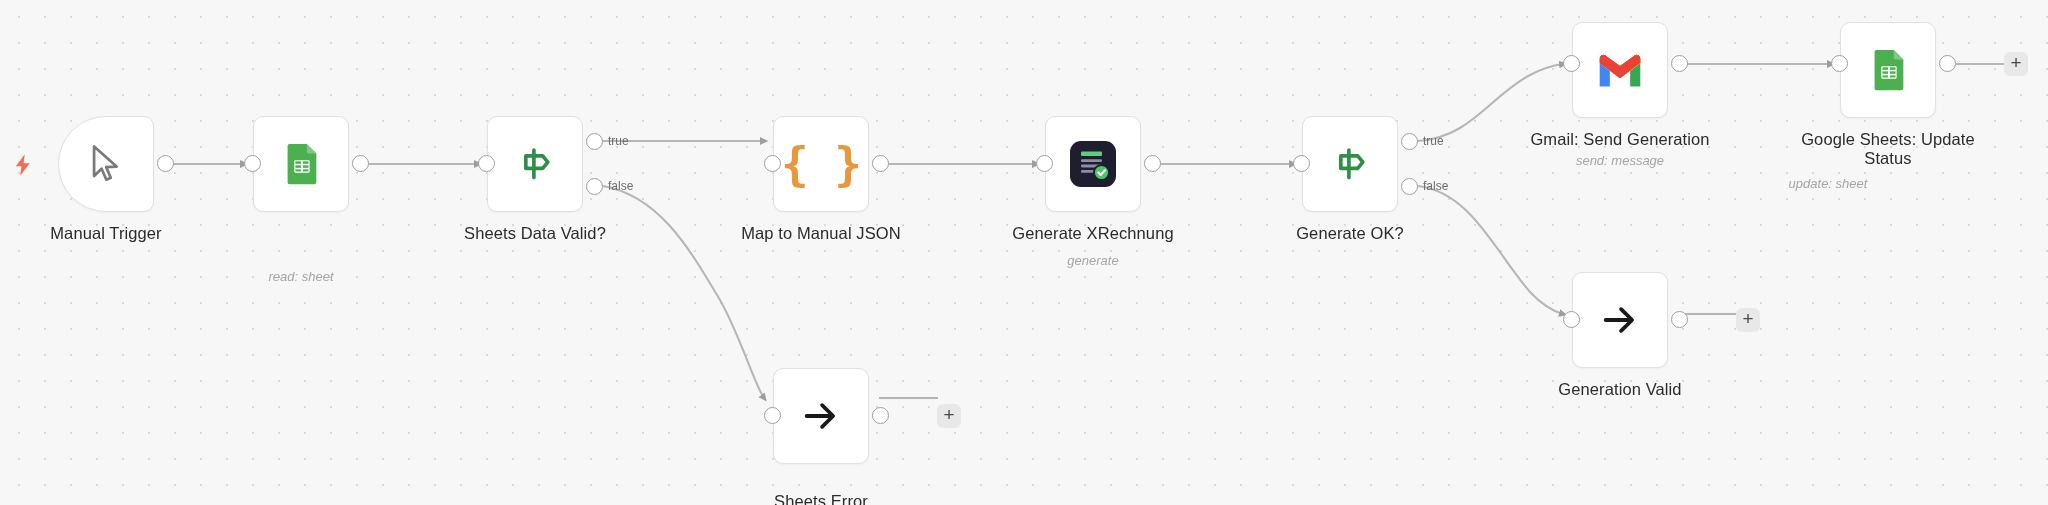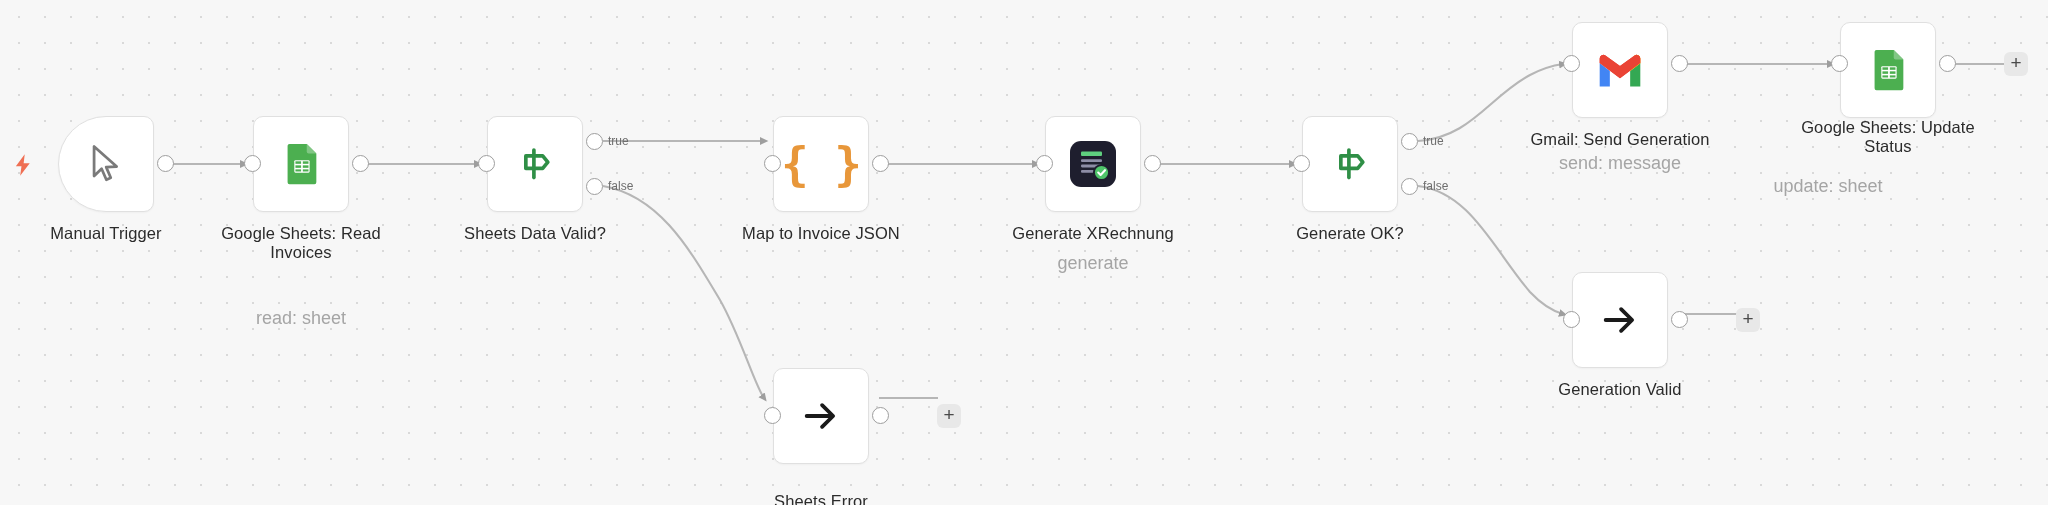--- a/index.html
+++ b/index.html
@@ -42,23 +42,24 @@
     text-align:center;
     font-size:16.5px;
     color:#2b2b2b;
     line-height:1.15;
     letter-spacing:0.1px;
     white-space:pre-line;
   }
   .nsub{
     position:absolute;
     text-align:center;
-    font-size:18px;
+    font-size:13px;
     color:#a5a5a5;
     line-height:1.2;
+    font-style:italic;
   }
 
   
   .dot{
     position:absolute;
     width:17px;height:17px;border-radius:50%;
     background:#ffffff;border:1.6px solid #9e9e9e;
     box-sizing:border-box;
   }
 
@@ -159,42 +160,41 @@
         <rect x="25.9" y="21.2" width="5.9" height="2.6"></rect>
         <rect x="18.2" y="25.4" width="5.9" height="2.6"></rect>
         <rect x="25.9" y="25.4" width="5.9" height="2.6"></rect>
         <rect x="18.2" y="29.6" width="5.9" height="2.2"></rect>
         <rect x="25.9" y="29.6" width="5.9" height="2.2"></rect>
       </g>
     </svg>
   </div>
   <div class="dot" style="left:244px;top:155px;"></div>
   <div class="dot" style="left:352px;top:155px;"></div>
-  <div class="nlabel" style="left:201px;top:224px;width:200px;">Google Sheets: Read Invoices</div>
-  <div class="nsub" style="left:201px;top:269px;width:200px;margin-top:39px;">read: sheet</div>
+  <div class="nsub" style="left:201px;top:269px;width:200px;">read: sheet</div>
 
   <div class="node" style="left:487px;top:116px;">
     <svg width="44" height="44" viewBox="0 0 24 24" class="icn">
       <path d="M7 7.6 H16.2 L19 11 L16.2 14.4 H7 Z" fill="none" stroke="#2f8f46" stroke-width="2" stroke-linejoin="round"></path>
       <path d="M11.4 4.4 V19.4" stroke="#2f8f46" stroke-width="2" stroke-linecap="round"></path>
     </svg>
   </div>
   <div class="dot" style="left:478px;top:155px;"></div>
   <div class="dot" style="left:586px;top:133px;"></div>
   <div class="dot" style="left:586px;top:178px;"></div>
   <div class="blabel" style="left:608px;top:134px;">true</div>
   <div class="blabel" style="left:608px;top:179px;">false</div>
   <div class="nlabel" style="left:435px;top:224px;width:200px;text-align:center;">Sheets Data Valid?</div>
 
   <div class="node" style="left:773px;top:116px;">
     <span class="brace">{ }</span>
   </div>
   <div class="dot" style="left:764px;top:155px;"></div>
   <div class="dot" style="left:872px;top:155px;"></div>
-  <div class="nlabel" style="left:721px;top:224px;width:200px;">Map to Invoice JSON</div>
+  <div class="nlabel" style="left:721px;top:224px;width:200px;">Map to Manual JSON</div>
 
   <div class="node" style="left:1045px;top:116px;">
     <div class="xrech">
       <svg width="46" height="46" viewBox="0 0 46 46">
         <rect x="11" y="10.5" width="21" height="4.6" rx="1.1" fill="#5fcf7f"></rect>
         <rect x="11" y="18.2" width="21" height="2.8" rx="1.1" fill="#8d8da6"></rect>
         <rect x="11" y="23.6" width="21" height="2.8" rx="1.1" fill="#8d8da6"></rect>
         <rect x="11" y="29" width="13" height="2.8" rx="1.1" fill="#8d8da6"></rect>
         <circle cx="31.5" cy="31.5" r="7.6" fill="#4fc46a" stroke="#1e1e2e" stroke-width="2"></circle>
         <path d="M28.2 31.6 L30.6 34 L35 29.2" fill="none" stroke="#ffffff" stroke-width="2.1" stroke-linecap="round" stroke-linejoin="round"></path>
@@ -244,21 +244,21 @@
         <rect x="18.2" y="25.4" width="5.9" height="2.6"></rect>
         <rect x="25.9" y="25.4" width="5.9" height="2.6"></rect>
         <rect x="18.2" y="29.6" width="5.9" height="2.2"></rect>
         <rect x="25.9" y="29.6" width="5.9" height="2.2"></rect>
       </g>
     </svg>
   </div>
   <div class="dot" style="left:1831px;top:55px;"></div>
   <div class="dot" style="left:1939px;top:55px;"></div>
   <div class="plus" style="left:2004px;top:52px;">+</div>
-  <div class="nlabel" style="left:1788px;top:118px;width:200px;">Google Sheets: Update Status</div>
+  <div class="nlabel" style="left:1788px;top:130px;width:200px;">Google Sheets: Update Status</div>
   <div class="nsub" style="left:1728px;top:176px;width:200px;">update: sheet</div>
 
   <div class="node" style="left:773px;top:368px;">
     <svg width="44" height="44" viewBox="0 0 24 24" class="icn">
       <path d="M4.2 12 H18.4 M12.6 6.1 L18.6 12 L12.6 17.9" fill="none" stroke="#1a1a1a" stroke-width="2.1" stroke-linecap="round" stroke-linejoin="round"></path>
     </svg>
   </div>
   <div class="dot" style="left:764px;top:407px;"></div>
   <div class="dot" style="left:872px;top:407px;"></div>
   <div class="plus" style="left:937px;top:404px;">+</div>

